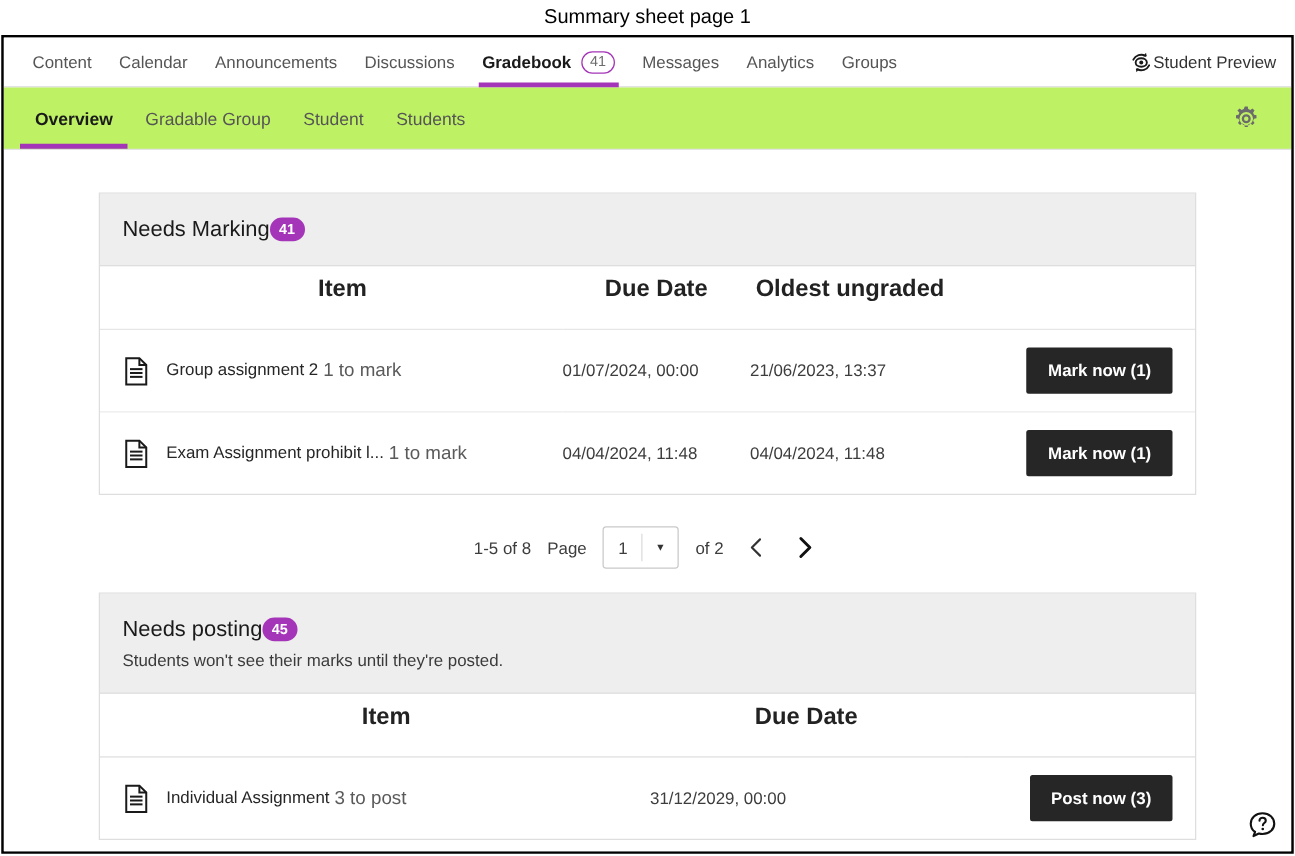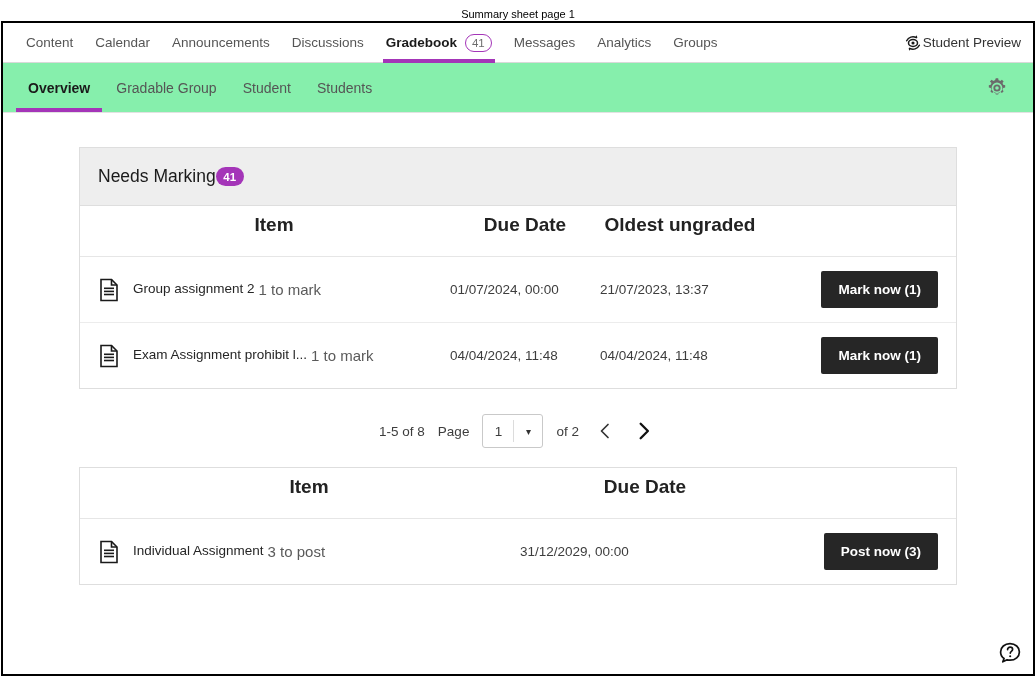--- a/index.html
+++ b/index.html
@@ -7,24 +7,24 @@
   html, body {
     width: 1036px;
     height: 685px;
     background: #ffffff;
     font-family: "Liberation Sans", sans-serif;
     -webkit-font-smoothing: antialiased;
   }
 
   
   .caption {
-    height: 21px;
+    height: 28px;
     line-height: 28px;
     text-align: center;
-    font-size: 11px;
+    font-size: 16px;
     color: #000000;
     background: #ffffff;
   }
 
   
   .window {
     position: relative;
     margin: 0 auto;
     width: 1034px;
     height: 655px;
@@ -93,21 +93,21 @@
   .sp-icon { width: 20px; height: 20px; display: block; }
 
   
   .sub-nav {
     position: relative;
     height: 50px;
     border-bottom: 1px solid #e2e2e2;
     display: flex;
     align-items: center;
     padding-left: 12px;
-    background: #86efac;
+    background: #bef264;
   }
   .sub-tab {
     position: relative;
     height: 100%;
     display: flex;
     align-items: center;
     padding: 0 13px;
     font-size: 14px;
     color: #555555;
     cursor: pointer;
@@ -403,21 +403,21 @@
                   <rect x="6" y="12.6" width="10" height="1.6" fill="#1a1a1a"></rect>
                   <rect x="6" y="15.7" width="10" height="1.6" fill="#1a1a1a"></rect>
                 </svg>
                 <div class="item-texts">
                   <span class="item-name">Group assignment 2</span>
                   <span class="item-sub">1 to mark</span>
                 </div>
               </div>
             </td>
             <td class="c-due">01/07/2024, 00:00</td>
-            <td class="c-old">21/07/2023, 13:37</td>
+            <td class="c-old">21/06/2023, 13:37</td>
             <td class="c-act">
               <button class="dark-btn">Mark now (1)</button>
             </td>
           </tr>
 
           <tr>
             <td class="c-item">
               <div class="item-cell">
                 <svg class="doc-icon" viewBox="0 0 22 24">
                   <path d="M3 1.5h10.5L19 7v15.5H3z" fill="#ffffff" stroke="#1a1a1a" stroke-width="1.6"></path>
@@ -458,20 +458,27 @@
         </svg>
       </div>
       <div class="arrow-btn">
         <svg width="18" height="20" viewBox="0 0 16 18">
           <path d="M5 2.5 L11.5 9 L5 15.5" fill="none" stroke="#111111" stroke-width="2.1" stroke-linecap="round" stroke-linejoin="round"></path>
         </svg>
       </div>
     </div>
 
     <div class="card" style="margin-top:16px;">
+      <div class="card-head">
+        <div class="card-title-row">
+          <span class="card-title">Needs posting</span>
+          <span class="badge-solid">45</span>
+        </div>
+        <div class="card-sub">Students won't see their marks until they're posted.</div>
+      </div>
 
       <table class="items">
         <thead>
           <tr>
             <th class="c-item2">Item</th>
             <th class="c-due2">Due Date</th>
             <th class="c-act2"></th>
           </tr>
         </thead>
         <tbody>

